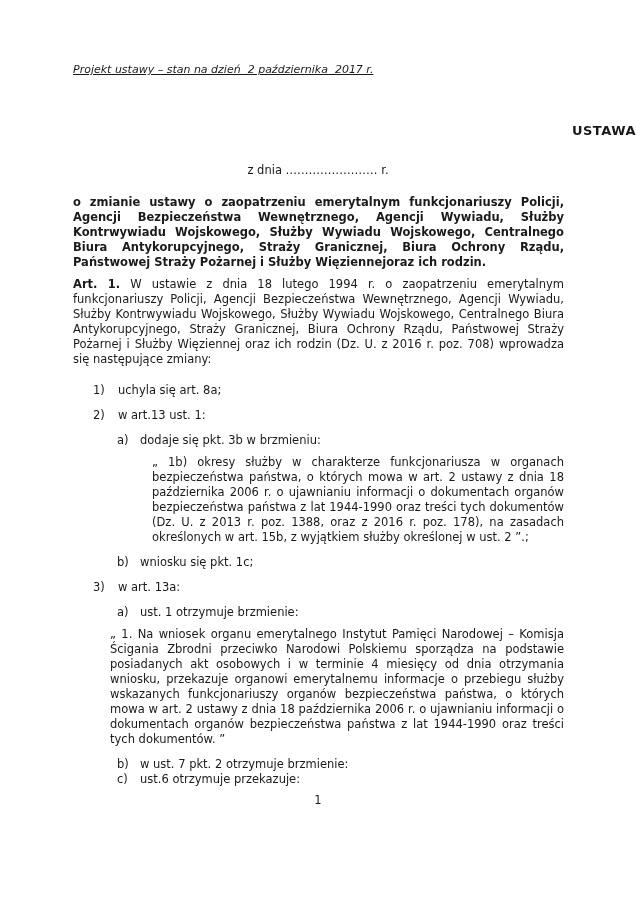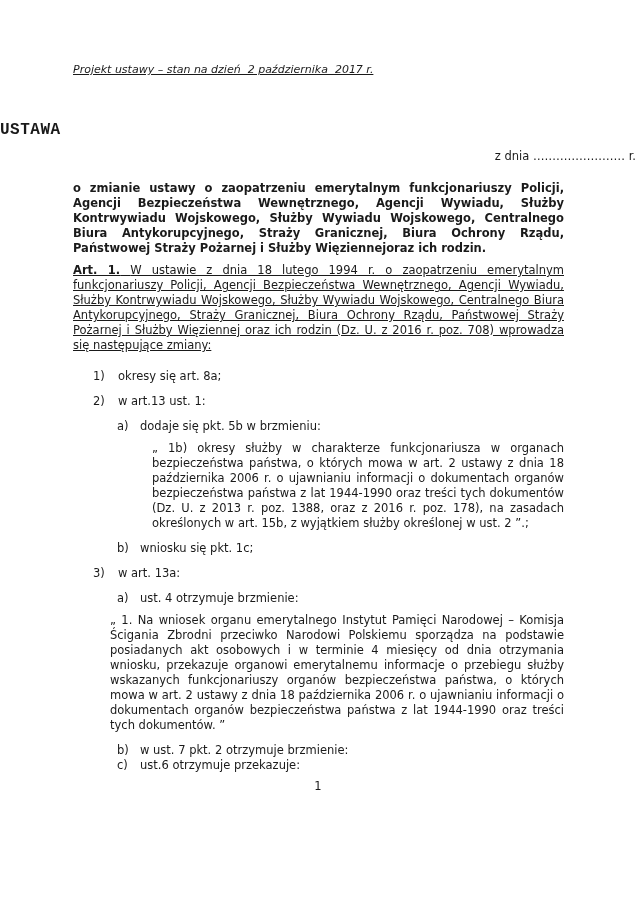--- a/index.html
+++ b/index.html
@@ -17,39 +17,37 @@
   }
   .header-note {
     margin: 62px 72px 0 73px;
     font-style: italic;
     text-decoration: underline;
     font-size: 11px;
     white-space: pre-wrap;
   }
   .act-title {
     margin-top: 46px;
-    text-align: left;
+    text-align: right;
     font-weight: bold;
-    font-size: 16px;
+    font-size: 13px;
     letter-spacing: 0.5px;
-    font-family: Liberation Mono, monospace;
   }
   .date-line {
-    margin-top: 11px;
-    text-align: right;
+    margin-top: 25px;
+    text-align: center;
   }
   .subject {
     margin: 17px 72px 0 73px;
     font-weight: bold;
     text-align: justify;
   }
   .intro-para {
     margin: 7px 72px 16px 73px;
     text-align: justify;
-    text-decoration: underline;
   }
   .intro-para b { font-weight: bold; }
   .row { display: flex; }
   .l1 { margin: 10px 72px 0 93px; }
   .l1 .marker { flex: none; width: 25px; }
   .l2 { margin: 10px 72px 0 117px; }
   .l2 .marker { flex: none; width: 23px; }
   .l1-first { margin-top: 7px; }
   .row .txt { flex: 1; }
   .quote {
@@ -75,48 +73,48 @@
   <div class="act-title">USTAWA</div>
 
   <div class="date-line">z dnia …………………… r.</div>
 
   <p class="subject">o zmianie ustawy o zaopatrzeniu emerytalnym funkcjonariuszy Policji, Agencji Bezpieczeństwa Wewnętrznego, Agencji Wywiadu, Służby Kontrwywiadu Wojskowego, Służby Wywiadu Wojskowego, Centralnego Biura Antykorupcyjnego, Straży Granicznej, Biura Ochrony Rządu, Państwowej Straży Pożarnej i Służby Więziennejoraz ich rodzin.</p>
 
   <p class="intro-para"><b>Art. 1.</b> <span>W ustawie z dnia 18 lutego 1994 r. o zaopatrzeniu emerytalnym funkcjonariuszy Policji, Agencji Bezpieczeństwa Wewnętrznego, Agencji Wywiadu, Służby Kontrwywiadu Wojskowego, Służby Wywiadu Wojskowego, Centralnego Biura Antykorupcyjnego, Straży Granicznej, Biura Ochrony Rządu, Państwowej Straży Pożarnej i Służby Więziennej oraz ich rodzin (Dz. U. z 2016 r. poz. 708) wprowadza się następujące zmiany:</span></p>
 
   <div class="row l1 l1-first">
     <span class="marker">1)</span>
-    <div class="txt">okresy się art. 8a;</div>
+    <div class="txt">uchyla się art. 8a;</div>
   </div>
 
   <div class="row l1">
     <span class="marker">2)</span>
     <div class="txt">w art.13 ust. 1:</div>
   </div>
 
   <div class="row l2">
     <span class="marker">a)</span>
-    <div class="txt">dodaje się pkt. 5b w brzmieniu:</div>
+    <div class="txt">dodaje się pkt. 3b w brzmieniu:</div>
   </div>
 
   <p class="quote">„ 1b) okresy służby w charakterze funkcjonariusza w organach bezpieczeństwa państwa, o których mowa w art. 2 ustawy z dnia 18 października 2006 r. o ujawnianiu informacji o dokumentach organów bezpieczeństwa państwa z lat 1944-1990 oraz treści tych dokumentów (Dz. U. z 2013 r. poz. 1388, oraz z 2016 r. poz. 178), na zasadach określonych w art. 15b, z wyjątkiem służby określonej w ust. 2 ”.;</p>
 
   <div class="row l2">
     <span class="marker">b)</span>
     <div class="txt">wniosku się pkt. 1c;</div>
   </div>
 
   <div class="row l1">
     <span class="marker">3)</span>
     <div class="txt">w art. 13a:</div>
   </div>
 
   <div class="row l2">
     <span class="marker">a)</span>
-    <div class="txt">ust. 4 otrzymuje brzmienie:</div>
+    <div class="txt">ust. 1 otrzymuje brzmienie:</div>
   </div>
 
   <p class="quote quote-mid">„ 1. Na wniosek organu emerytalnego Instytut Pamięci Narodowej – Komisja Ścigania Zbrodni przeciwko Narodowi Polskiemu sporządza na podstawie posiadanych akt osobowych i w terminie 4 miesięcy od dnia otrzymania wniosku, przekazuje organowi emerytalnemu informacje o przebiegu służby wskazanych funkcjonariuszy organów bezpieczeństwa państwa, o których mowa w art. 2 ustawy z dnia 18 października 2006 r. o ujawnianiu informacji o dokumentach organów bezpieczeństwa państwa z lat 1944-1990 oraz treści tych dokumentów. ”</p>
 
   <div class="row l2">
     <span class="marker">b)</span>
     <div class="txt">w ust. 7 pkt. 2 otrzymuje brzmienie:</div>
   </div>
 
 

